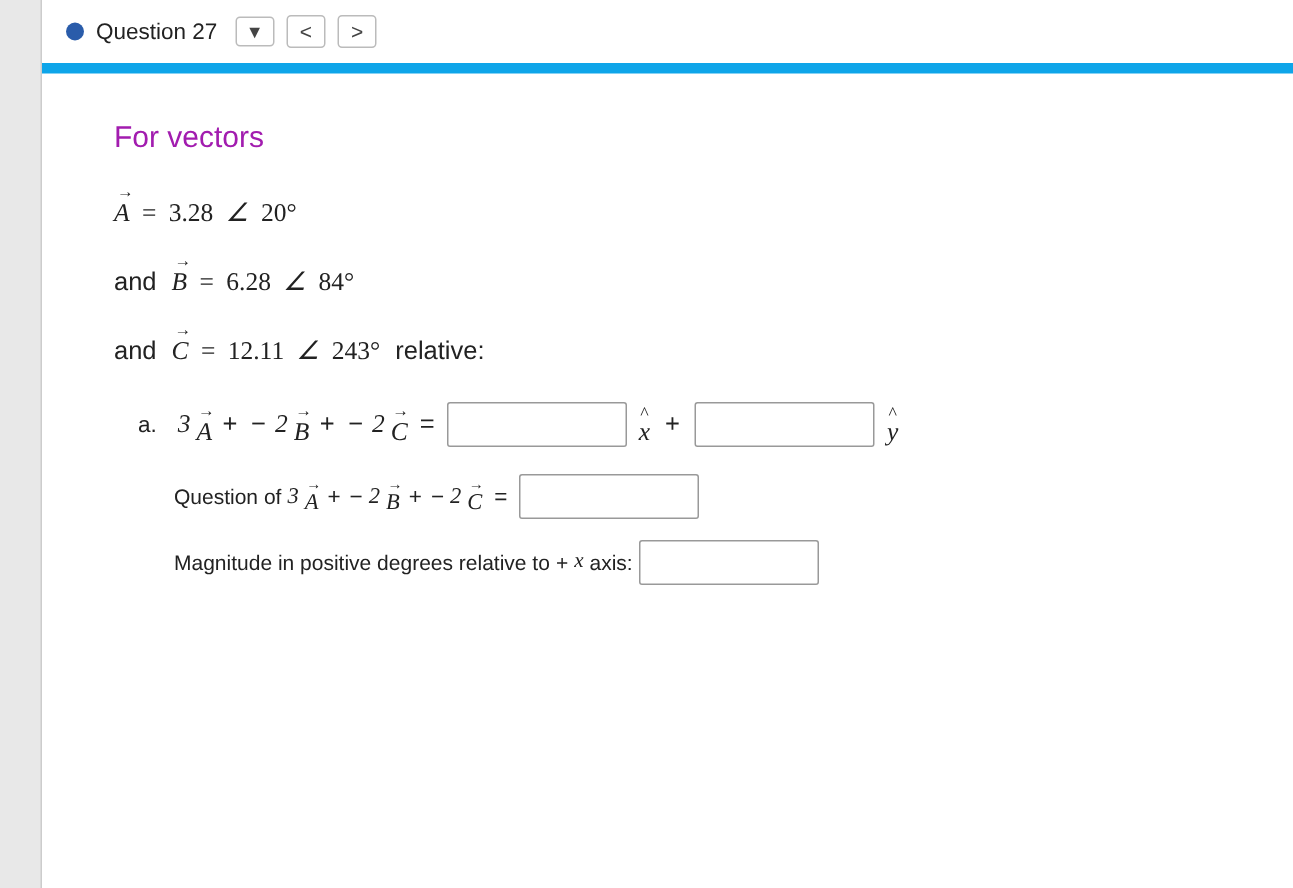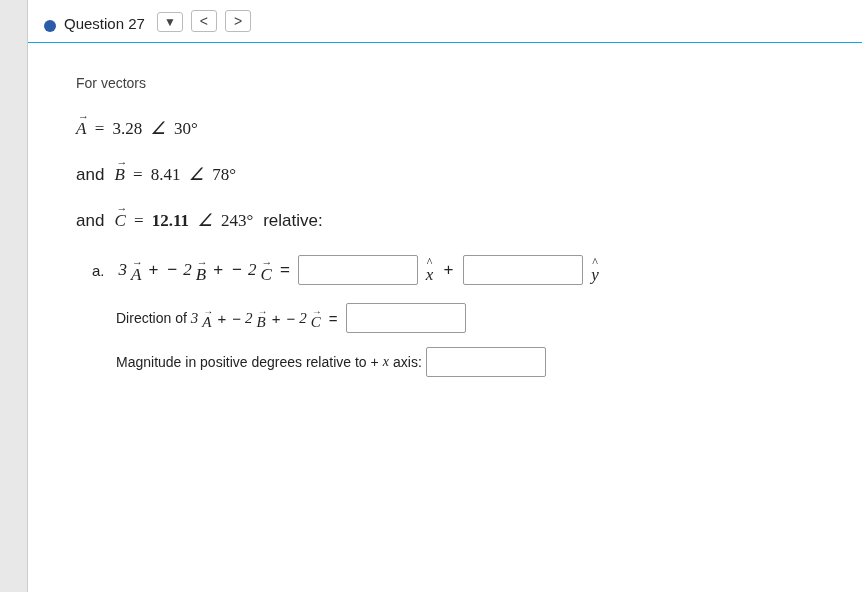--- a/index.html
+++ b/index.html
@@ -28,23 +28,23 @@
     }
 
     .main-content {
       flex: 1;
       padding: 0;
     }
 
     
     .question-header {
       display: flex;
-      align-items: flex-end;
+      align-items: center;
       padding: 10px 16px;
-      border-bottom: 1px solid #0ea5e9;
+      border-bottom: 7px solid #0ea5e9;
       background: #fff;
       gap: 8px;
     }
 
     .question-dot {
       width: 12px;
       height: 12px;
       border-radius: 50%;
       background: #2a5caa;
       flex-shrink: 0;
@@ -76,22 +76,22 @@
       font-size: 14px;
       color: #444;
     }
 
     
     .problem-body {
       padding: 32px 40px 24px 48px;
     }
 
     .for-vectors-label {
-      font-size: 14px;
-      color: #404040;
+      font-size: 20px;
+      color: #a21caf;
       margin-bottom: 18px;
     }
 
     .vector-line {
       font-size: 17px;
       color: #222;
       margin-bottom: 16px;
       display: flex;
       align-items: baseline;
       gap: 4px;
@@ -182,47 +182,47 @@
       <div class="vector-line">
         <span class="math-text">
           
           <span style="display:inline-block; position:relative; padding-top:10px;">
             <span style="position:absolute; top:0; left:2px; font-size:11px; font-style:normal;">→</span>
             <span style="font-style:italic;">A</span>
           </span>
           <span style="font-style:normal; margin: 0 4px;">=</span>
           <span style="font-style:normal;">3.28</span>
           <span style="margin: 0 4px;">∠</span>
-          <span style="font-style:normal;">30</span><span style="font-style:normal;">°</span>
+          <span style="font-style:normal;">20</span><span style="font-style:normal;">°</span>
         </span>
       </div>
 
       <div class="vector-line">
         <span style="font-style:normal; margin-right:6px;">and</span>
         <span class="math-text">
           <span style="display:inline-block; position:relative; padding-top:10px;">
             <span style="position:absolute; top:0; left:2px; font-size:11px; font-style:normal;">→</span>
             <span style="font-style:italic;">B</span>
           </span>
           <span style="font-style:normal; margin: 0 4px;">=</span>
-          <span style="font-style:normal;">8.41</span>
+          <span style="font-style:normal;">6.28</span>
           <span style="margin: 0 4px;">∠</span>
-          <span style="font-style:normal;">78</span><span style="font-style:normal;">°</span>
+          <span style="font-style:normal;">84</span><span style="font-style:normal;">°</span>
         </span>
       </div>
 
       <div class="vector-line">
         <span style="font-style:normal; margin-right:6px;">and</span>
         <span class="math-text">
           <span style="display:inline-block; position:relative; padding-top:10px;">
             <span style="position:absolute; top:0; left:2px; font-size:11px; font-style:normal;">→</span>
             <span style="font-style:italic;">C</span>
           </span>
           <span style="font-style:normal; margin: 0 4px;">=</span>
-          <span style="font-style:normal;font-weight:bold;">12.11</span>
+          <span style="font-style:normal;">12.11</span>
           <span style="margin: 0 4px;">∠</span>
           <span style="font-style:normal;">243</span><span style="font-style:normal;">°</span>
         </span>
         <span style="font-style:normal; margin-left:6px;">relative:</span>
       </div>
 
       <div class="part-section">
 
         <div class="part-label">
           <span style="font-style:normal; margin-right:10px;">a.</span>
@@ -256,21 +256,21 @@
           <span style="font-style:normal; font-size:17px; margin: 0 6px;">+</span>
           <input class="answer-input" type="text" style="">
 
           <span style="display:inline-block; position:relative; padding-top:10px; font-family:'Times New Roman',serif; font-style:italic; font-size:17px; margin-left:4px;">
             <span style="position:absolute; top:0; left:50%; transform:translateX(-50%); font-size:12px; font-style:normal;">^</span>
             <span>y</span>
           </span>
         </div>
 
         <div class="magnitude-line">
-          <span style="font-style:normal; font-size:14px;">Direction of</span>
+          <span style="font-style:normal; font-size:14px;">Question of</span>
           <span style="font-family:'Times New Roman',serif; font-style:italic; font-size:15px;">3</span>
           <span style="display:inline-block; position:relative; padding-top:9px; font-family:'Times New Roman',serif; font-style:italic; font-size:15px;">
             <span style="position:absolute; top:0; left:1px; font-size:10px; font-style:normal;">→</span>
             <span>A</span>
           </span>
           <span style="font-style:normal; font-size:15px; margin: 0 2px;">+</span>
           <span style="font-style:normal; font-size:15px;">−</span>
           <span style="font-family:'Times New Roman',serif; font-style:italic; font-size:15px;">2</span>
           <span style="display:inline-block; position:relative; padding-top:9px; font-family:'Times New Roman',serif; font-style:italic; font-size:15px;">
             <span style="position:absolute; top:0; left:1px; font-size:10px; font-style:normal;">→</span>

